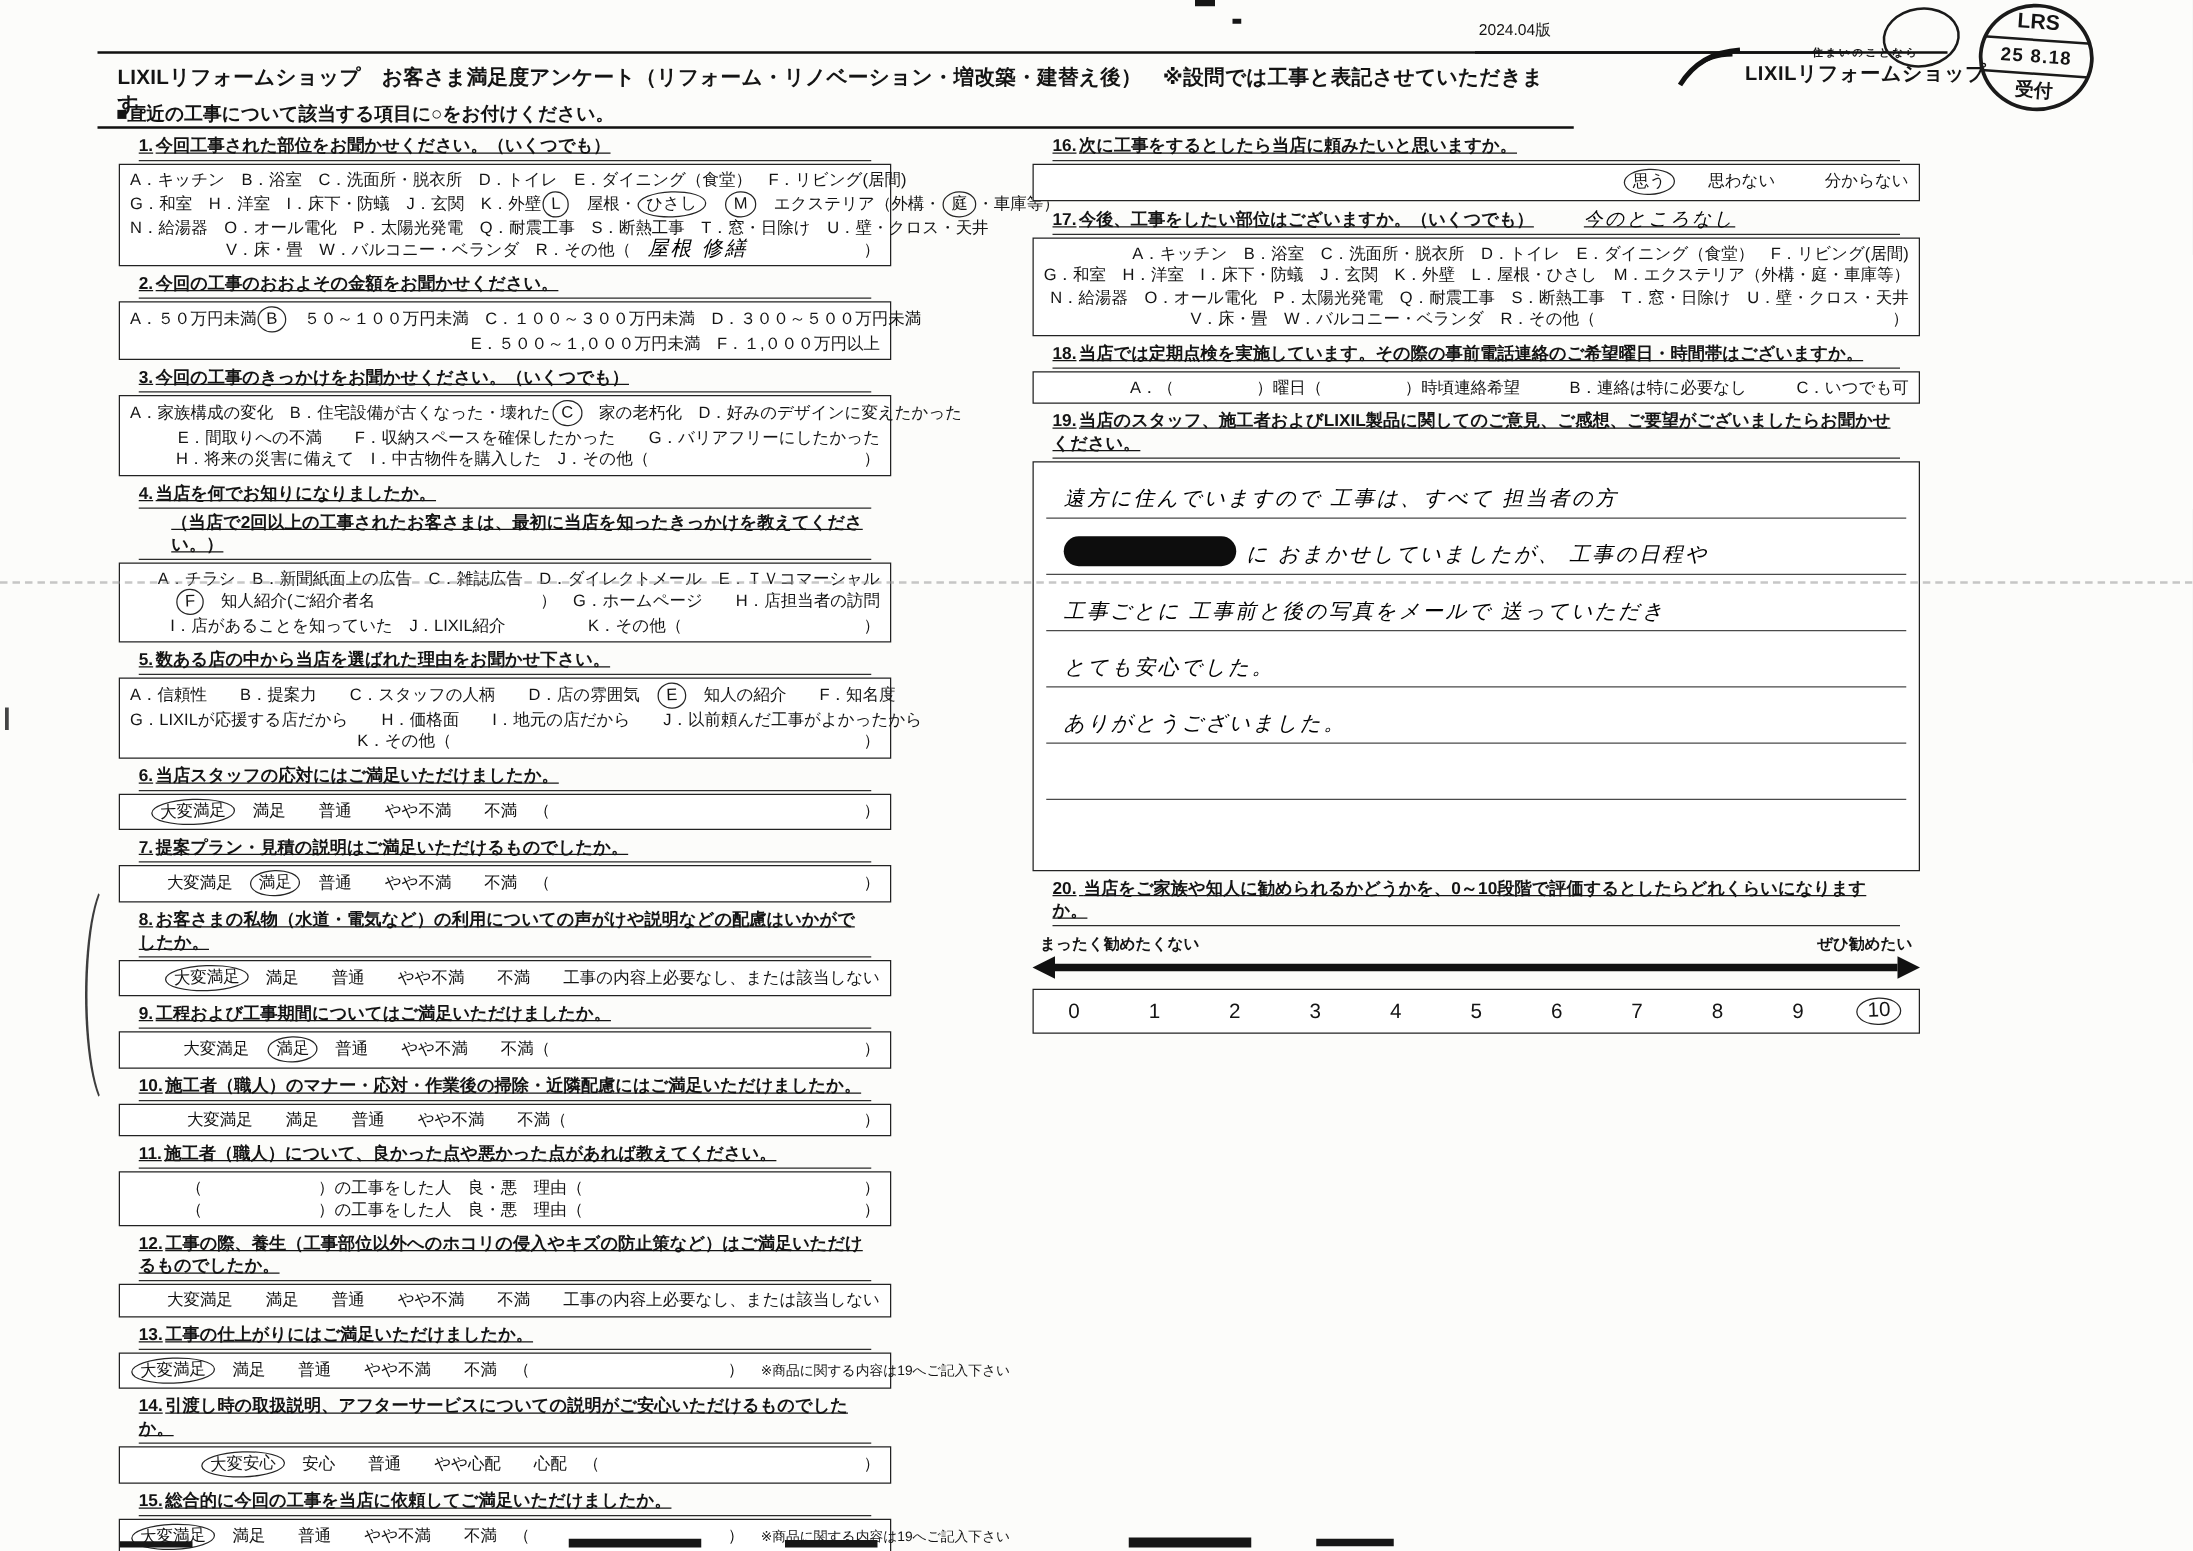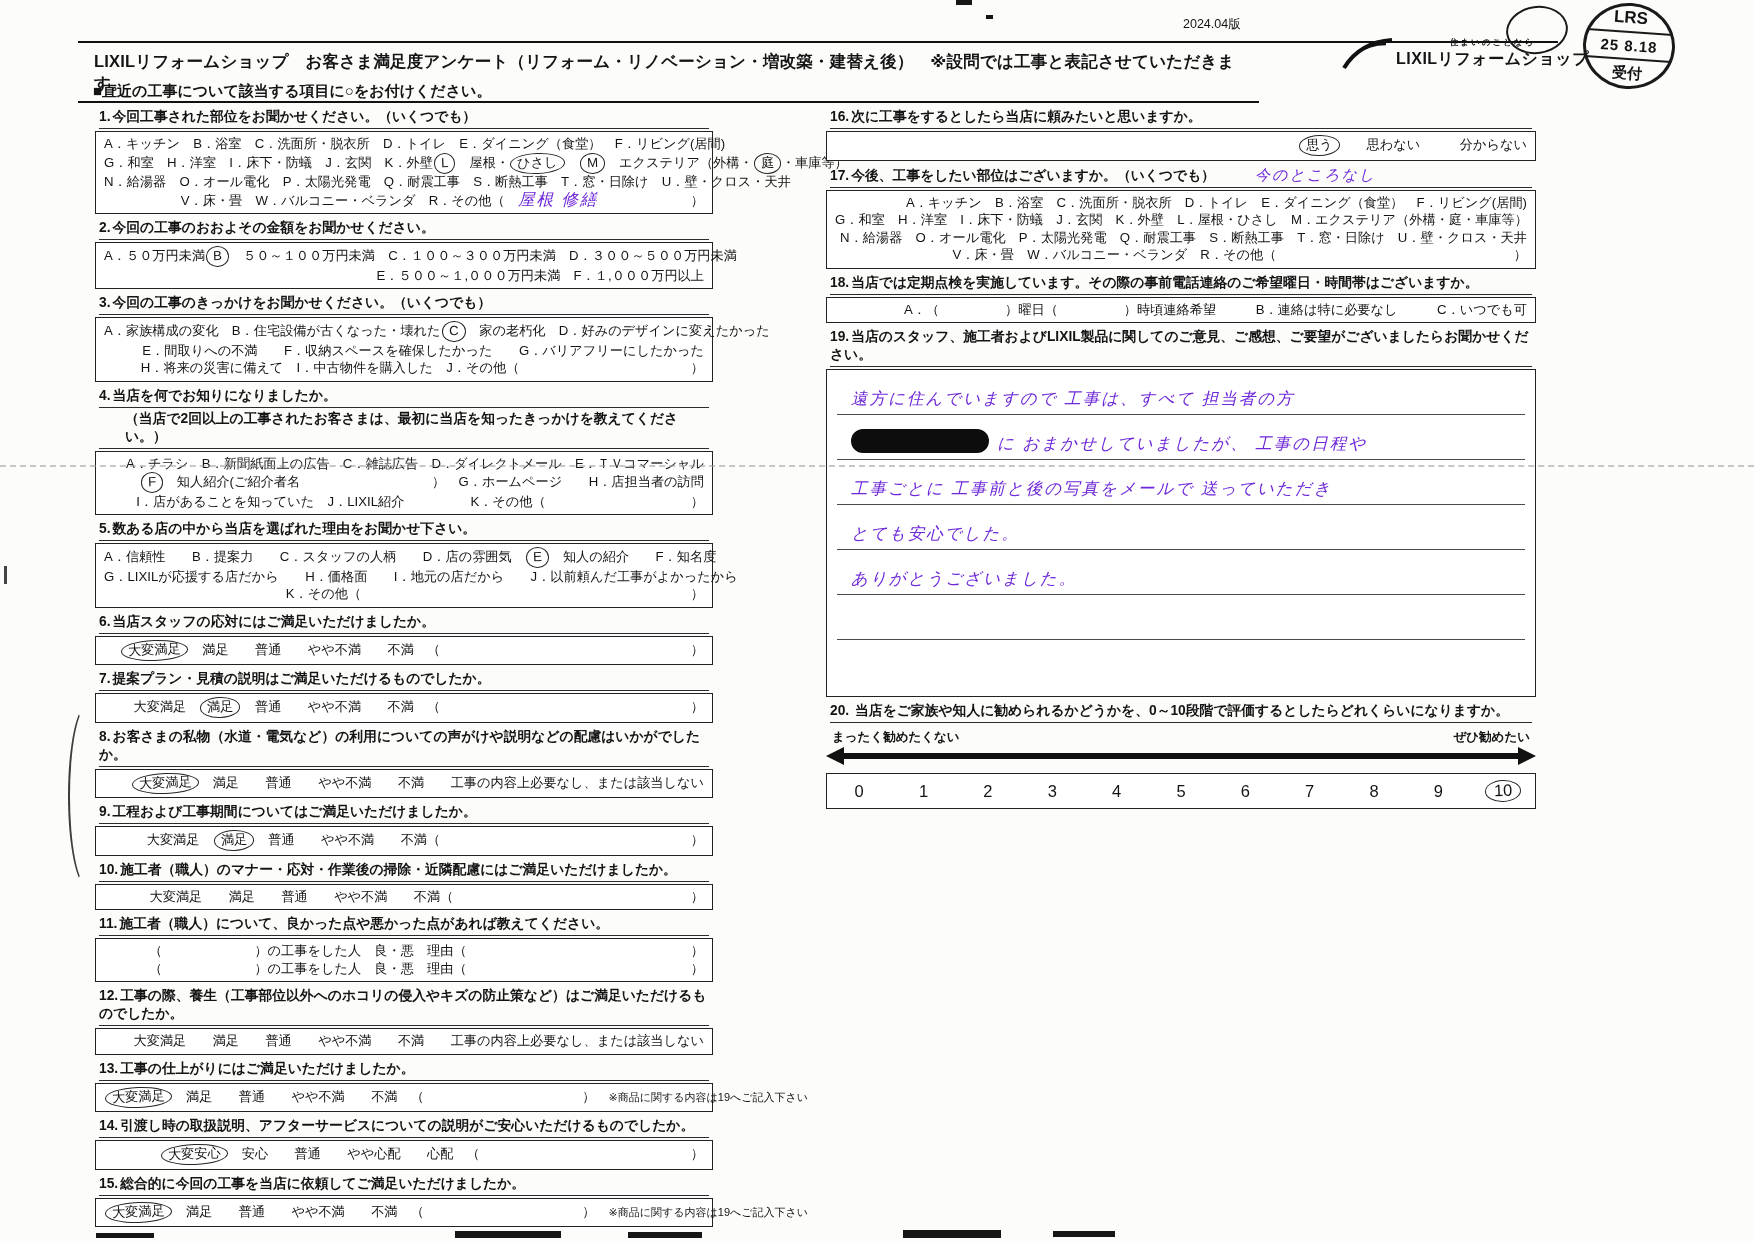--- a/index.html
+++ b/index.html
@@ -24,29 +24,29 @@
   .stamp-row{font-size:17px;line-height:24px;}
   .stamp-row.mid{border-top:2.5px solid #1a1a1a;border-bottom:2.5px solid #1a1a1a;font-size:15px;line-height:25px;letter-spacing:1px;}
   .stamp-row.last{font-size:15px;line-height:26px;}
   .instruction{position:absolute;left:93px;top:82px;font-size:15px;font-weight:bold;}
   
   .col{position:absolute;top:103px;}
   .col-left{left:95px;width:618px;}
   .col-right{left:826px;width:710px;}
   
   .q{margin-bottom:2px;}
-  .q-title{font-size:13.8px;font-weight:bold;margin:5px 4px 2px;border-bottom:1.4px solid #2b2b2b;
-           padding-bottom:2px;position:relative;}
+  .q-title{font-size:13.8px;font-weight:bold;margin:5px 16px 2px;border-bottom:1.4px solid #2b2b2b;
+           padding-bottom:2px;position:relative;text-decoration:underline;}
   .q-num{margin-right:2px;}
   .q-sub{padding-left:26px;margin-top:0;}
   .q-box{border:1.6px solid #222;padding:3px 8px 4px;background:#fff;text-align:right;}
   .q-line{font-size:13.2px;line-height:17.5px;white-space:nowrap;}
   .circled{display:inline-block;border:1.7px solid #262626;border-radius:50%;padding:0 6px 1px;
            margin:0 1px;transform:rotate(-2deg);}
-  .hand{font-style:italic;font-size:16.5px;letter-spacing:2px;color:#6d28d9;}
+  .hand{font-style:italic;font-size:16.5px;letter-spacing:2px;color:#000000;}
   .title-note{font-weight:normal;margin-left:40px;font-size:15px;}
   .small-note{font-size:11px;}
   .redact{display:inline-block;width:138px;height:24px;background:#0d0d0d;border-radius:12px;
           vertical-align:middle;margin:0 8px 2px 0;}
   
   .q-box.ruled{padding:0 10px;}
   .rule-row{border-bottom:1.6px solid #4a4a4a;height:40px;display:flex;align-items:flex-end;
             padding:0 4px 4px 14px;white-space:nowrap;overflow:hidden;}
   .rule-row:last-child{border-bottom:none;height:52px;}
   

